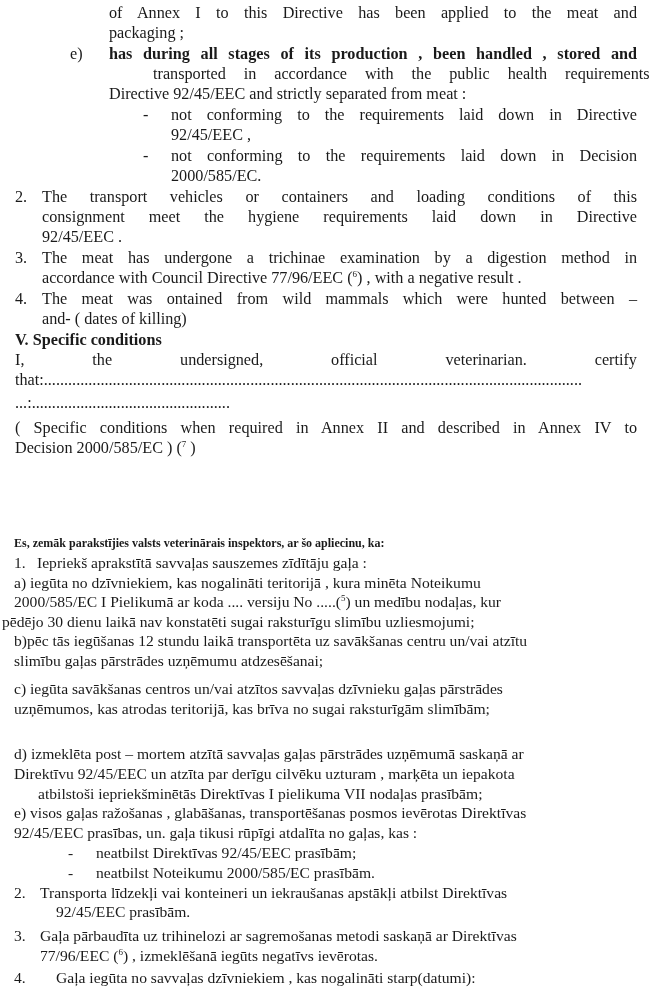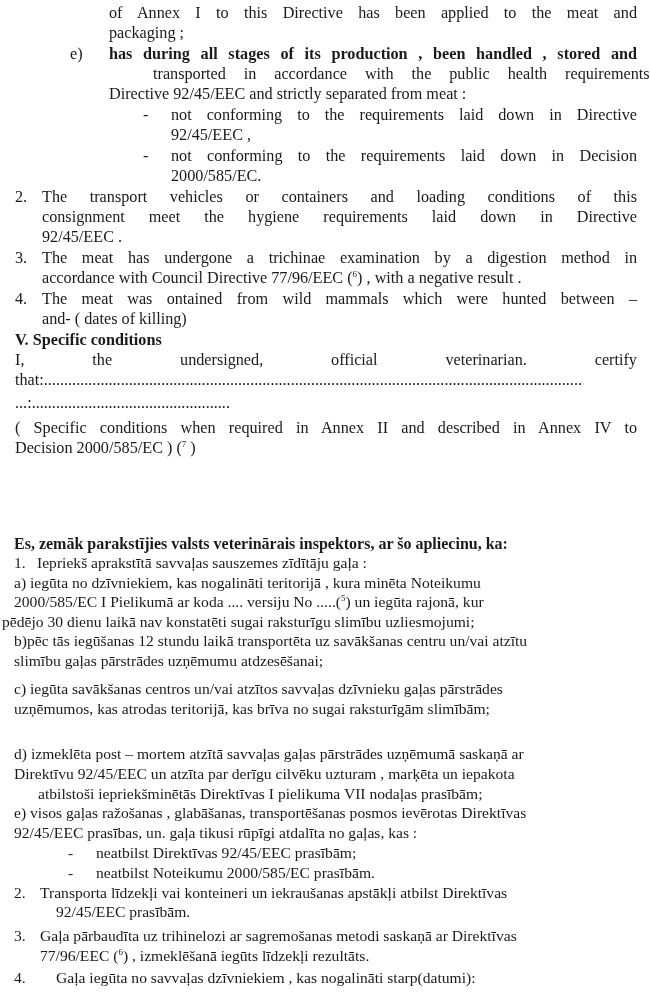--- a/index.html
+++ b/index.html
@@ -71,28 +71,28 @@
         <span>certify</span>
       </div>
       <div class="ln" style="left:15px; top:371px; width:622px; overflow:hidden;">that:.....................................................................................................................................</div>
       <div class="ln" style="left:15px; top:394px;">...:.................................................</div>
       <div class="ln just" style="left:15px; top:419px; width:622px;">( Specific conditions when required in Annex II and described in  Annex IV to</div>
       <div class="ln" style="left:15px; top:439px;"><span>Decision 2000/585/EC ) (</span><sup>7</sup><span> )</span></div>
     </div>
   </div>
 
   <div class="lv">
-    <div class="ln bold" style="left:14px; top:534px; font-size:16px;">Es, zemāk parakstījies valsts veterinārais inspektors, ar šo apliecinu, ka:</div>
+    <div class="ln bold" style="left:14px; top:534px; font-size:12px;">Es, zemāk parakstījies valsts veterinārais inspektors, ar šo apliecinu, ka:</div>
 
     <span class="ln" style="left:14px; top:553px;">1.</span>
     <div class="ln" style="left:37px; top:553px;">Iepriekš aprakstītā savvaļas sauszemes zīdītāju gaļa :</div>
 
     <div>
       <div class="ln" style="left:14px; top:573px;">a) iegūta no dzīvniekiem, kas nogalināti teritorijā , kura minēta  Noteikumu</div>
-      <div class="ln" style="left:14px; top:592px;"><span>2000/585/EC  I Pielikumā ar koda .... versiju No .....(</span><sup>5</sup><span>) un iegūta rajonā, kur</span></div>
+      <div class="ln" style="left:14px; top:592px;"><span>2000/585/EC  I Pielikumā ar koda .... versiju No .....(</span><sup>5</sup><span>) un medību nodaļas, kur</span></div>
       <div class="ln" style="left:2px; top:612px;">pēdējo 30 dienu laikā nav konstatēti sugai raksturīgu slimību uzliesmojumi;</div>
     </div>
 
     <div>
       <div class="ln" style="left:14px; top:631px;">b)pēc tās iegūšanas 12 stundu laikā transportēta uz savākšanas centru un/vai atzītu</div>
       <div class="ln" style="left:14px; top:651px;">slimību gaļas pārstrādes uzņēmumu atdzesēšanai;</div>
     </div>
 
     <div>
       <div class="ln" style="left:14px; top:679px;">c) iegūta savākšanas centros un/vai atzītos savvaļas dzīvnieku gaļas pārstrādes</div>
@@ -116,21 +116,21 @@
 
     <div>
       <span class="ln" style="left:14px; top:883px;">2.</span>
       <div class="ln" style="left:40px; top:883px;">Transporta līdzekļi vai konteineri un iekraušanas apstākļi atbilst Direktīvas</div>
       <div class="ln" style="left:56px; top:902px;">92/45/EEC prasībām.</div>
     </div>
 
     <div>
       <span class="ln" style="left:14px; top:926px;">3.</span>
       <div class="ln" style="left:40px; top:926px;">Gaļa pārbaudīta uz trihinelozi ar sagremošanas metodi saskaņā ar Direktīvas</div>
-      <div class="ln" style="left:40px; top:946px;"><span>77/96/EEC (</span><sup>6</sup><span>) , izmeklēšanā iegūts līdzekļi rezultāts.</span></div>
+      <div class="ln" style="left:40px; top:946px;"><span>77/96/EEC (</span><sup>6</sup><span>) , izmeklēšanā iegūts negatīvs ievērotas.</span></div>
     </div>
 
     <div>
       <span class="ln" style="left:14px; top:968px;">4.</span>
       <div class="ln" style="left:56px; top:968px;">Gaļa iegūta no savvaļas dzīvniekiem , kas nogalināti starp(datumi):</div>
     </div>
   </div>
 </div>
 
 </body></html>

